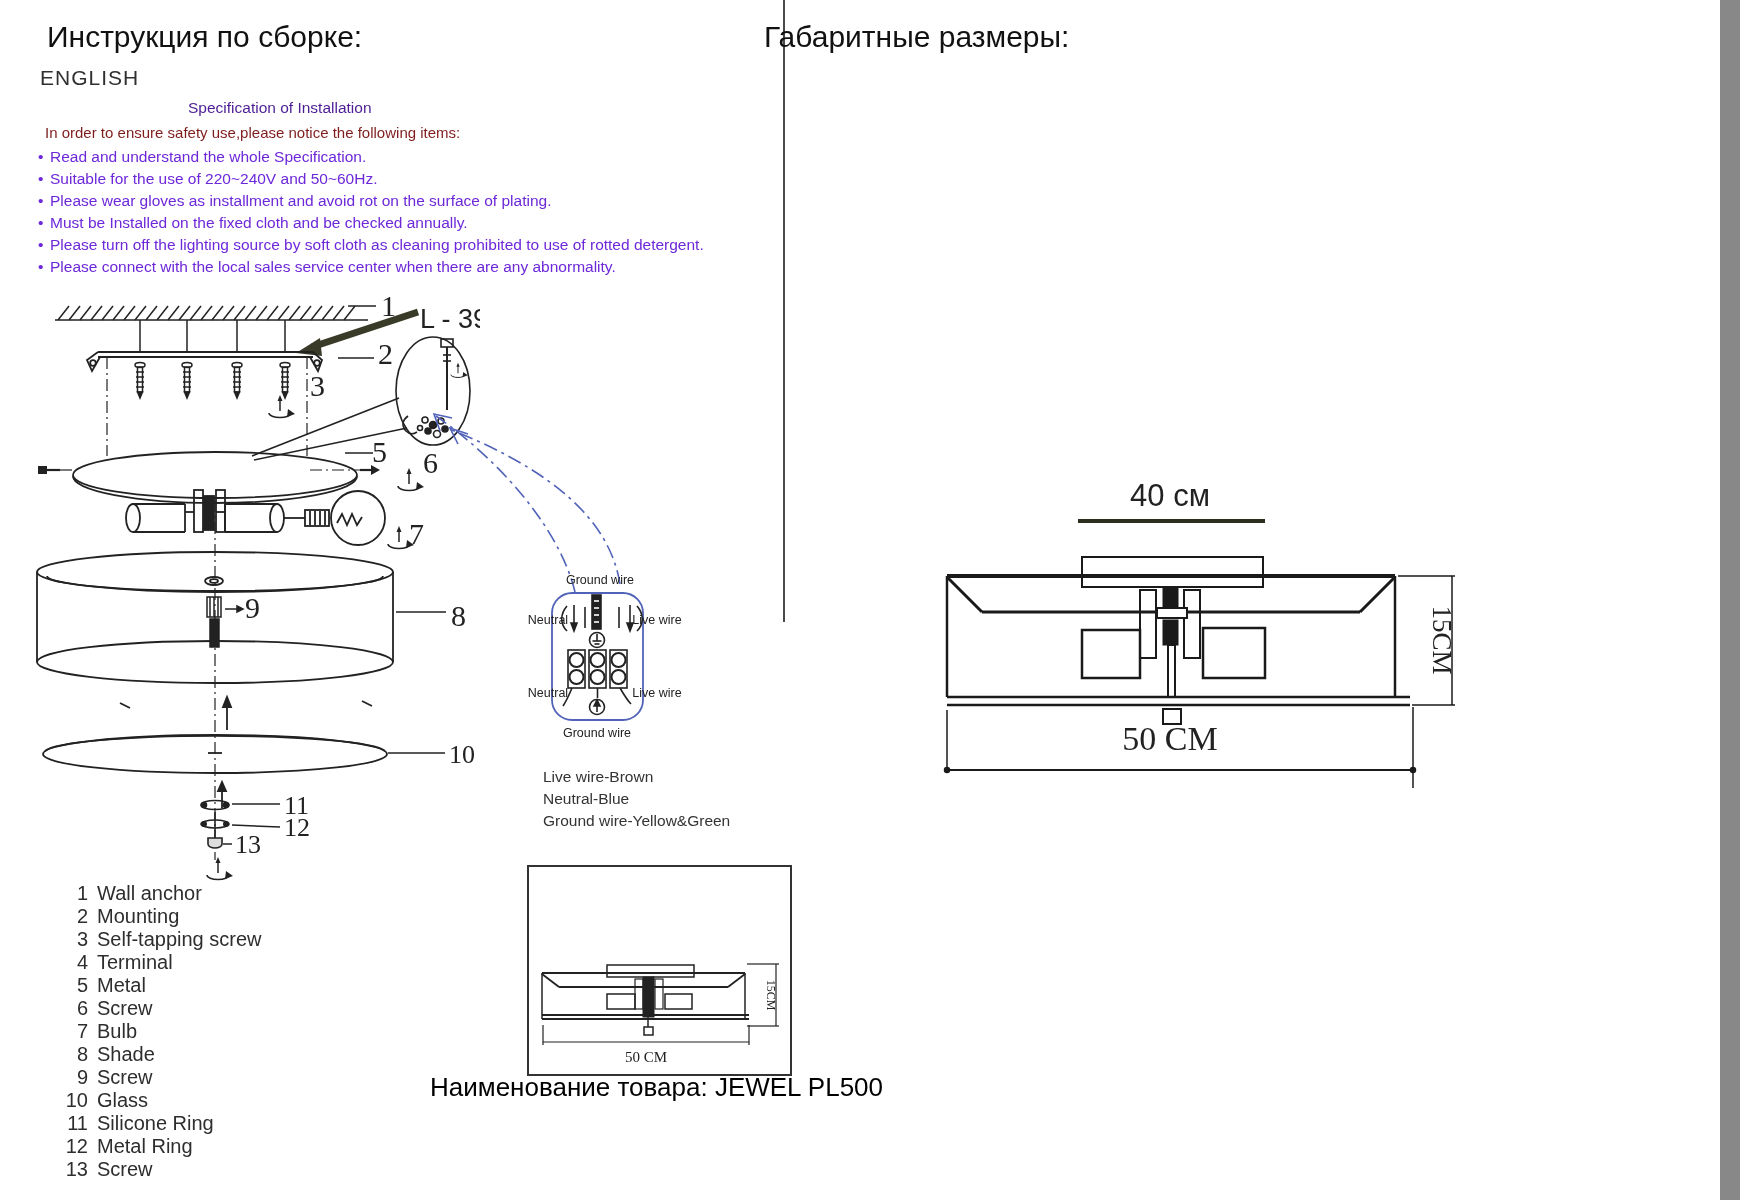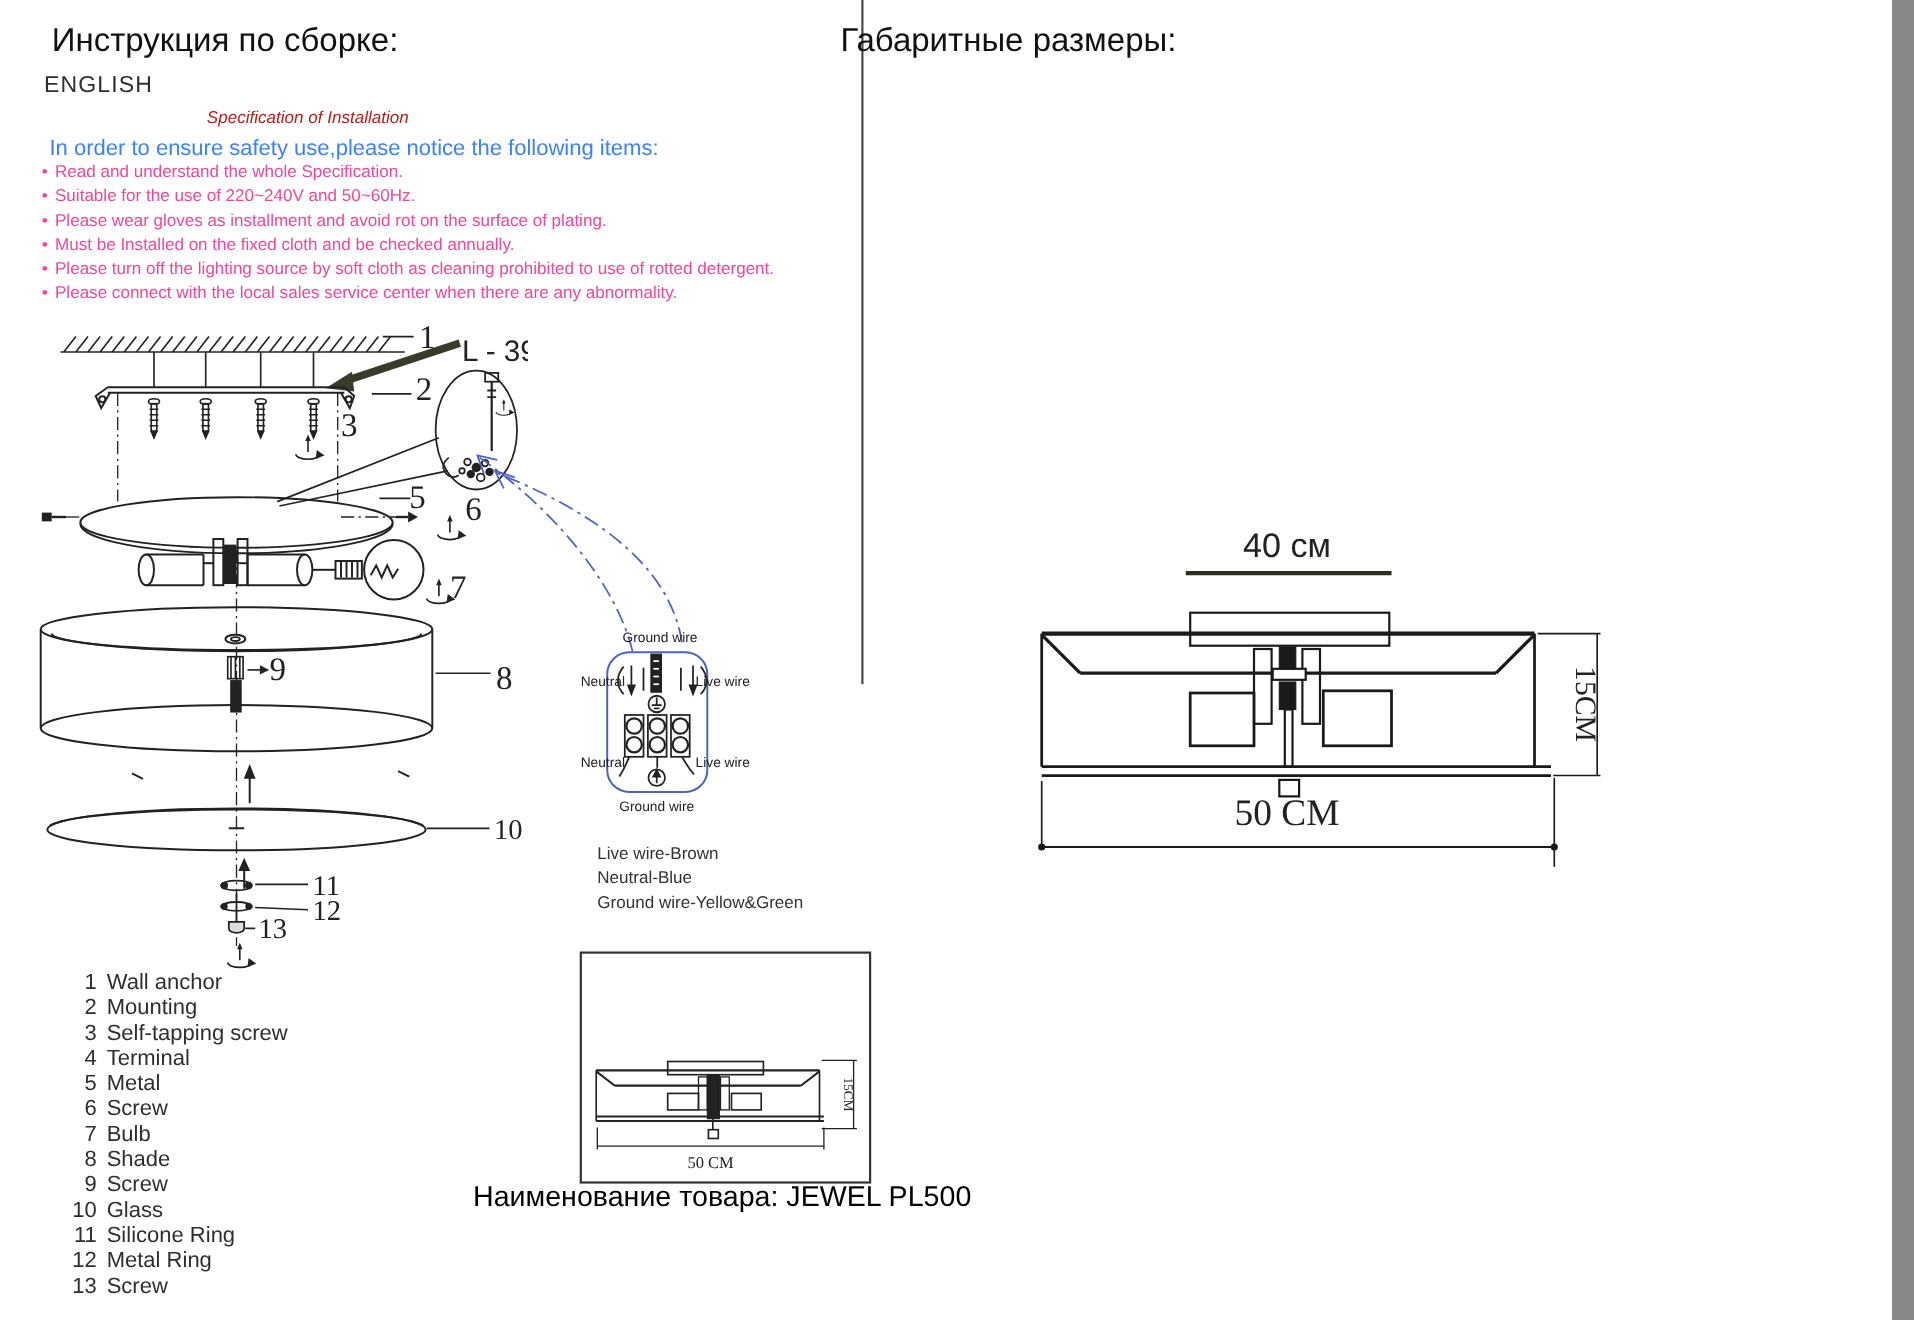--- a/index.html
+++ b/index.html
@@ -1,23 +1,23 @@
 <!DOCTYPE html>
 <html><head>
 <meta charset="utf-8">
 <style>
   html,body{margin:0;padding:0;background:#888;}
   .page{position:relative;width:1720px;height:1200px;background:#ffffff;
         font-family:"Liberation Sans",sans-serif;color:#2b2b2b;overflow:hidden;}
   .abs{position:absolute;}
   .title{font-size:30px;color:#111;}
   .english{font-size:21px;color:#2f2f2f;letter-spacing:1px;}
-  .spec-head{font-size:15.5px;color:#b91c1c;font-style:italic;}
-  .intro{font-size:20px;color:#3b82f6;}
-  .bullets{font-size:15.5px;color:#ec4899;line-height:22px;}
+  .spec-head{font-size:15.5px;color:#4c1d95;}
+  .intro{font-size:15px;color:#7f1d1d;}
+  .bullets{font-size:15.5px;color:#6d28d9;line-height:22px;}
   .bullet-row{white-space:nowrap;}
   .bullet-mark{display:inline-block;width:12px;}
   .divider{position:absolute;left:783px;top:0;width:2px;height:622px;background:#4a4a4a;}
   .parts{font-size:20px;color:#2e2e2e;line-height:23px;}
   .part-row{display:flex;}
   .pn{width:43px;text-align:right;flex:0 0 43px;}
   .pt{margin-left:9px;text-align:center;}
   .legend{font-size:15.5px;color:#333;line-height:22px;}
   .product{font-size:26px;color:#000;}
   .smallbox{border:2px solid #333;background:#fff;}

